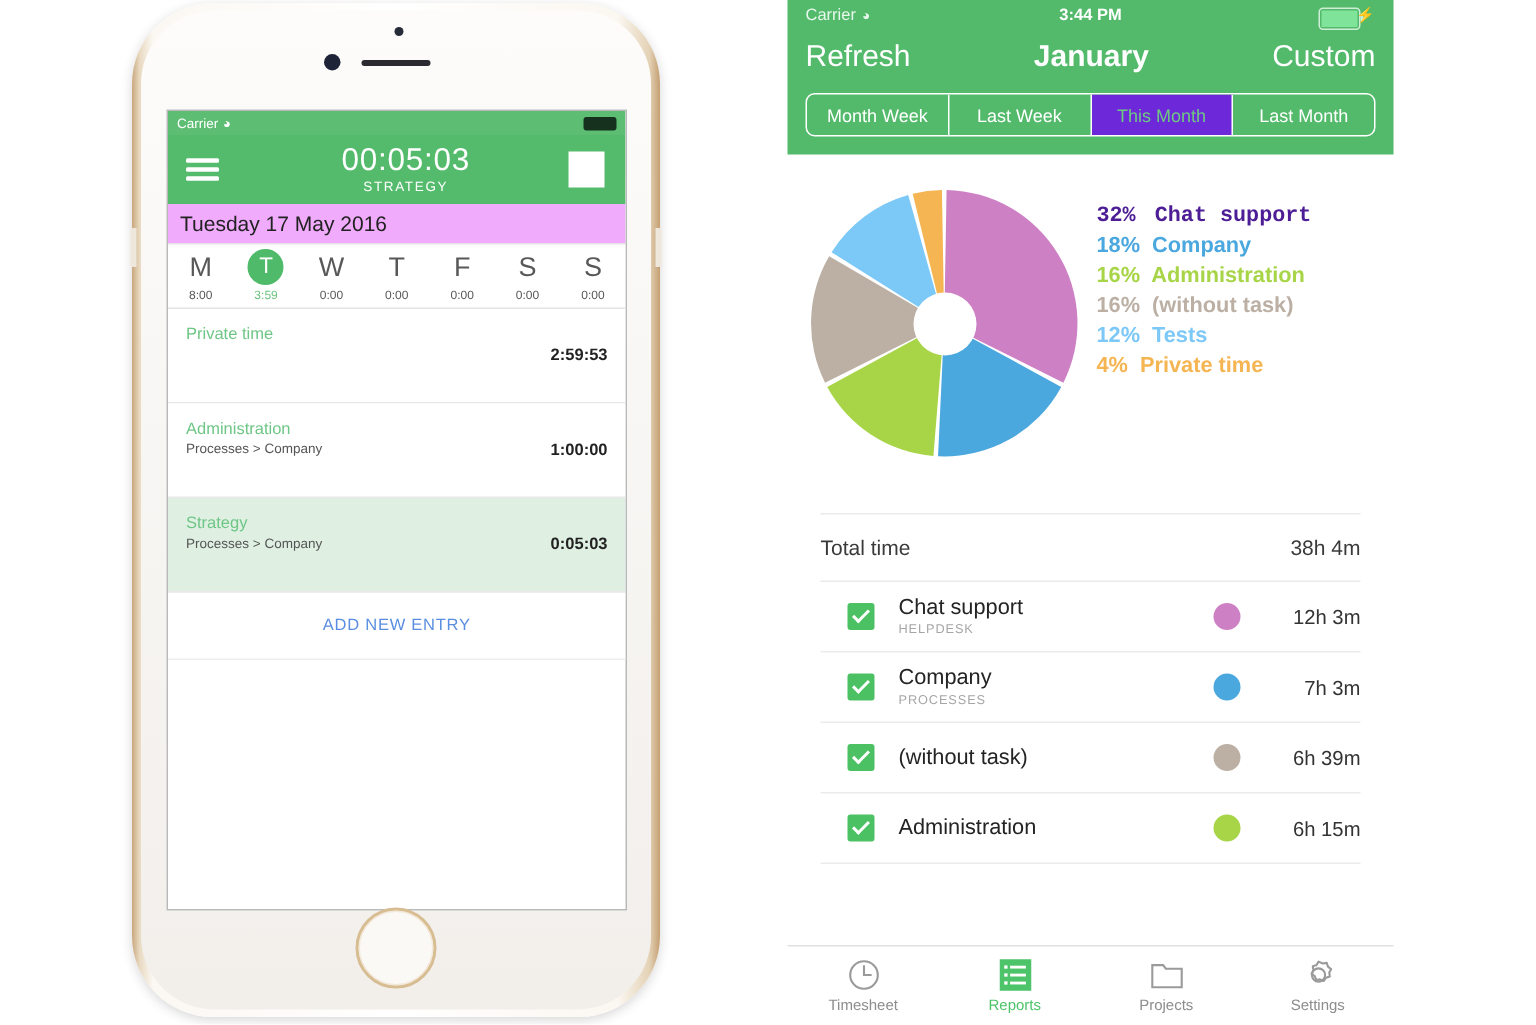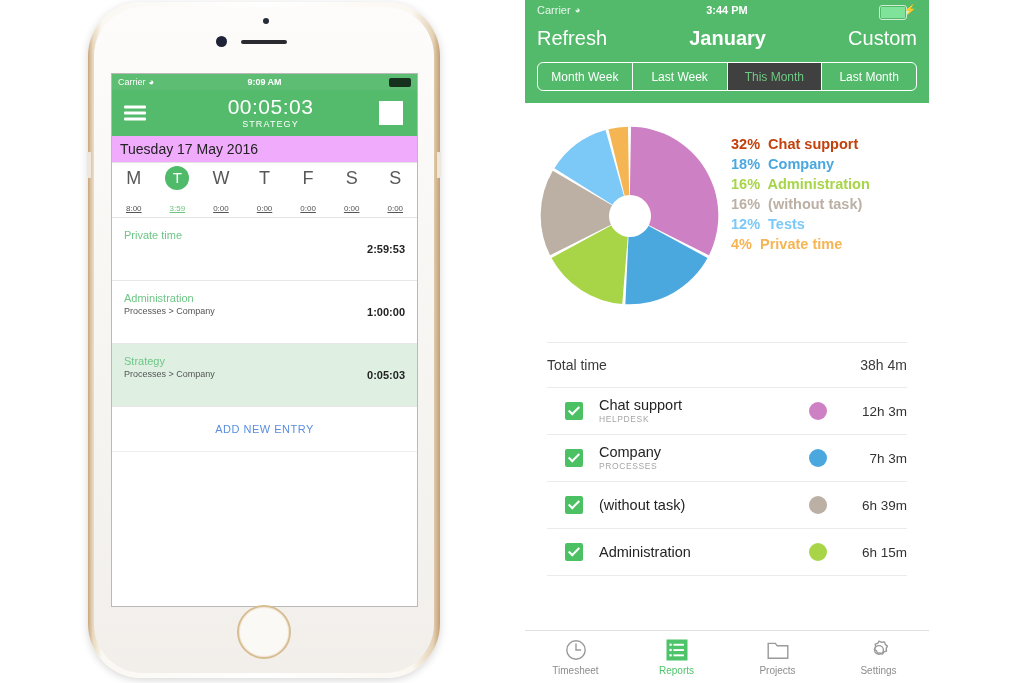--- a/index.html
+++ b/index.html
@@ -110,21 +110,21 @@
     padding: 3px 0 4px;
   }
   .day-col { flex: 1; text-align: center; }
   .day-letter {
     font-size: 18px; color: #585858; height: 24px; line-height: 24px;
   }
   .day-letter.active {
     display: inline-block; width: 24px; height: 24px; border-radius: 50%;
     background: #4fba69; color: #ffffff; line-height: 24px; font-size: 15px;
   }
-  .day-hours { font-size: 8px; color: #555; margin-top: 14px; text-decoration: underline; }
+  .day-hours { font-size: 8px; color: #555; margin-top: 2px; }
   .day-hours.active { color: #6dc47f; }
 
   .entry {
     position: relative; padding: 10px 12px 12px; min-height: 40px;
     border-bottom: 1px solid #e8e8e8; background: #ffffff;
   }
   .entry.highlight { background: #dff0e3; }
   .entry-title { font-size: 11px; color: #6ec686; line-height: 14px; }
   .entry-sub { font-size: 9px; color: #555; line-height: 13px; }
   .entry-dur {
@@ -176,21 +176,21 @@
   }
   .seg-ctl {
     display: flex; border: 1px solid #ffffff; border-radius: 6px;
     overflow: hidden; height: 27px;
   }
   .seg-item {
     flex: 1; display: flex; align-items: center; justify-content: center;
     font-size: 12px; color: #ffffff; border-right: 1px solid #ffffff;
   }
   .seg-item:last-child { border-right: none; }
-  .seg-item.selected { background: #404040; color: #6ec982; }
+  .seg-item.selected { background: #6d28d9; color: #6ec982; }
 
   .chart-area { position: relative; height: 239px; }
   .pie-wrap { position: absolute; left: 12px; top: 20px; width: 185px; height: 185px; }
   .donut-hole {
     position: absolute; left: 50%; top: 50%; transform: translate(-50%,-50%);
     width: 42px; height: 42px; border-radius: 50%; background: #ffffff;
   }
   .legend {
     position: absolute; left: 206px; top: 33px;
     display: flex; flex-direction: column; gap: 4px;
@@ -250,21 +250,20 @@
     <div class="phone-earpiece"></div>
     <div class="phone-camera"></div>
 
     <div class="phone-screen">
 
       <div class="ios-status">
         <span class="carrier">
           <span>Carrier</span>
           <span class="wifi-glyph">◕</span>
         </span>
-        <span class="clock">9:09 AM</span>
         <span class="batt"></span>
       </div>
 
       <div class="app-bar">
         <div class="hamburger">
           <span></span>
             <span></span>
             <span></span>
         </div>
         <div class="timer-wrap">
@@ -365,21 +364,21 @@
             <path d="M 100 100 L 184.33 145.88 A 96 96 0 0 1 95.52 195.90 Z" fill="#4BA8DF"></path>
             <path d="M 100 100 L 92.18 195.68 A 96 96 0 0 1 15.67 145.88 Z" fill="#A8D548"></path>
             <path d="M 100 100 L 14.12 142.91 A 96 96 0 0 1 17.05 51.67 Z" fill="#BCB0A5"></path>
             <path d="M 100 100 L 18.79 48.81 A 96 96 0 0 1 74.03 7.58 Z" fill="#7CC8F7"></path>
             <path d="M 100 100 L 77.27 6.73 A 96 96 0 0 1 98.32 4.01 Z" fill="#F5B553"></path>
           </svg>
         <div class="donut-hole"></div>
       </div>
 
       <div class="legend">
-        <div class="legend-row" style="color: #c2410c;">
+        <div class="legend-row" style="color: #4c1d95; font-family: Liberation Mono, monospace;">
           <span class="lg-pct">32%</span>
           <span>Chat support</span>
         </div>
         <div class="legend-row" style="color: rgb(75, 168, 223);">
           <span class="lg-pct">18%</span>
           <span>Company</span>
         </div>
         <div class="legend-row" style="color: rgb(168, 213, 72);">
           <span class="lg-pct">16%</span>
           <span>Administration</span>

